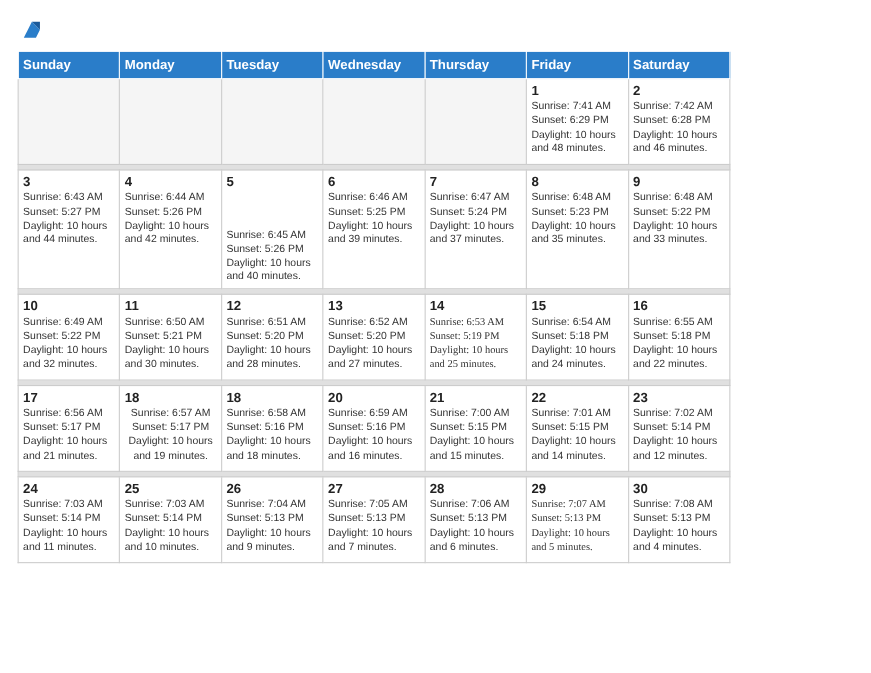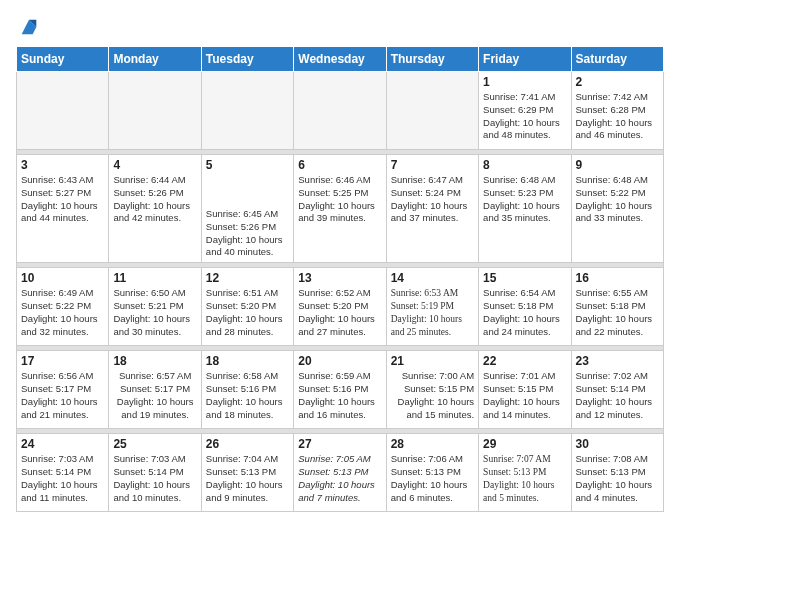--- a/index.html
+++ b/index.html
@@ -266,21 +266,21 @@
 Daylight: 10 hours and 18 minutes.</div>
           </td>
           <td>
             <span class="day-number">20</span>
             <div class="day-info" style="white-space: pre-line;">Sunrise: 6:59 AM
 Sunset: 5:16 PM
 Daylight: 10 hours and 16 minutes.</div>
           </td>
           <td>
             <span class="day-number">21</span>
-            <div class="day-info" style="white-space: pre-line; text-align: right;">Sunrise: 7:00 AM
+            <div class="day-info" style="white-space: pre-line;">Sunrise: 7:00 AM
 Sunset: 5:15 PM
 Daylight: 10 hours and 15 minutes.</div>
           </td>
           <td>
             <span class="day-number">22</span>
             <div class="day-info" style="white-space: pre-line;">Sunrise: 7:01 AM
 Sunset: 5:15 PM
 Daylight: 10 hours and 14 minutes.</div>
           </td>
           <td>
@@ -307,21 +307,21 @@
 Daylight: 10 hours and 10 minutes.</div>
           </td>
           <td>
             <span class="day-number">26</span>
             <div class="day-info" style="white-space: pre-line;">Sunrise: 7:04 AM
 Sunset: 5:13 PM
 Daylight: 10 hours and 9 minutes.</div>
           </td>
           <td>
             <span class="day-number">27</span>
-            <div class="day-info" style="white-space: pre-line; font-style: italic;">Sunrise: 7:05 AM
+            <div class="day-info" style="white-space: pre-line;">Sunrise: 7:05 AM
 Sunset: 5:13 PM
 Daylight: 10 hours and 7 minutes.</div>
           </td>
           <td>
             <span class="day-number">28</span>
             <div class="day-info" style="white-space: pre-line;">Sunrise: 7:06 AM
 Sunset: 5:13 PM
 Daylight: 10 hours and 6 minutes.</div>
           </td>
           <td>

